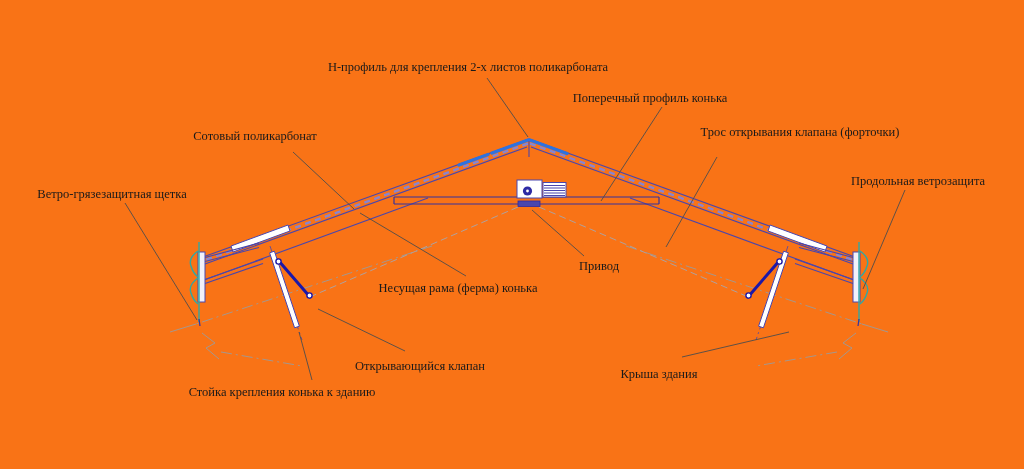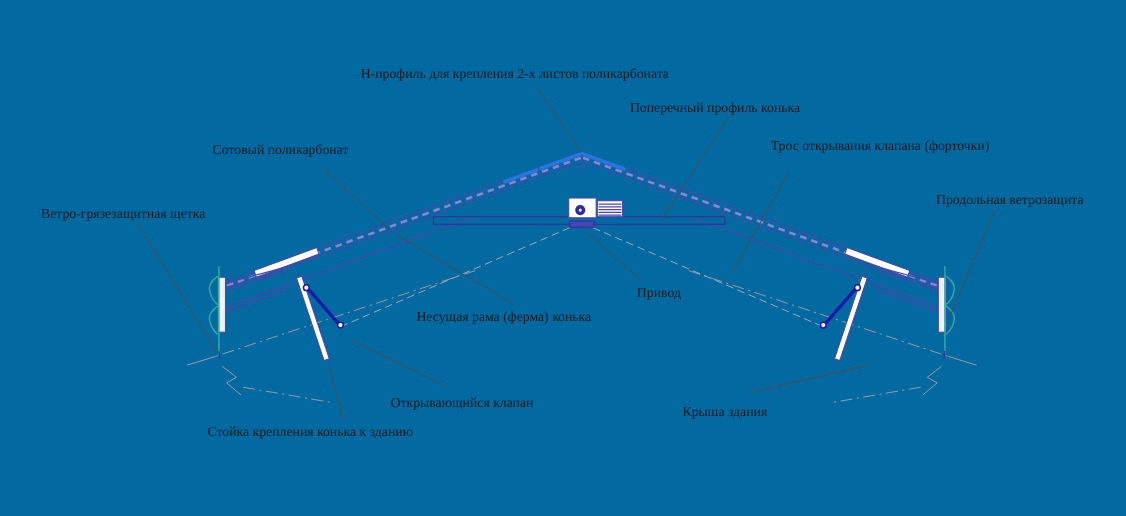--- a/index.html
+++ b/index.html
@@ -1,16 +1,16 @@
 <!DOCTYPE html>
 <html><head>
 <meta charset="utf-8">
 <style>
   html,body{margin:0;padding:0;background:#ffffff;}
-  .stage{position:relative;width:1024px;height:469px;background:#0369a1;overflow:hidden;}
+  .stage{position:relative;width:1024px;height:469px;background:#f97316;overflow:hidden;}
   svg{display:block;}
   .ink{stroke:#4a46ad;fill:none;stroke-width:1.1;}
   .ink2{stroke:#35329f;fill:none;stroke-width:1.2;}
   .hatch{stroke:#8985cf;fill:none;stroke-width:2.4;stroke-dasharray:6 4.5;}
   .hl{stroke:#2e72e0;fill:none;stroke-width:3.4;stroke-linecap:round;}
   .lever{stroke:#1c18a8;fill:none;stroke-width:3;stroke-linecap:round;}
   .pin{fill:#ffffff;stroke:#1c18a8;stroke-width:1.4;}
   .teal{stroke:#2fa8a5;fill:none;stroke-width:1.4;}
   .leader{stroke:#4d4d4d;fill:none;stroke-width:0.9;}
   .lightline{stroke:#9b9b9b;fill:none;stroke-width:0.9;}

